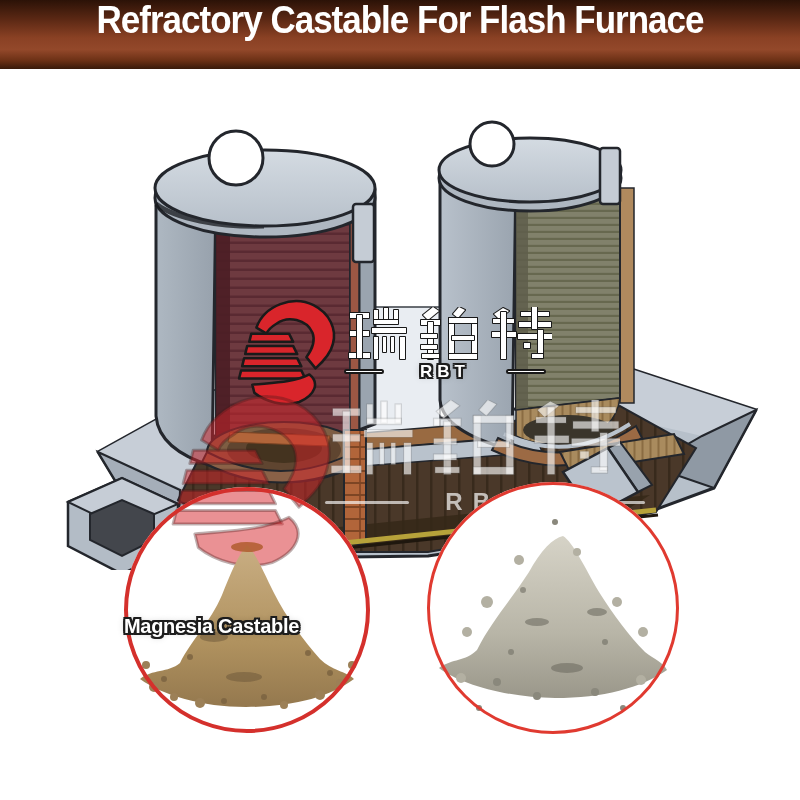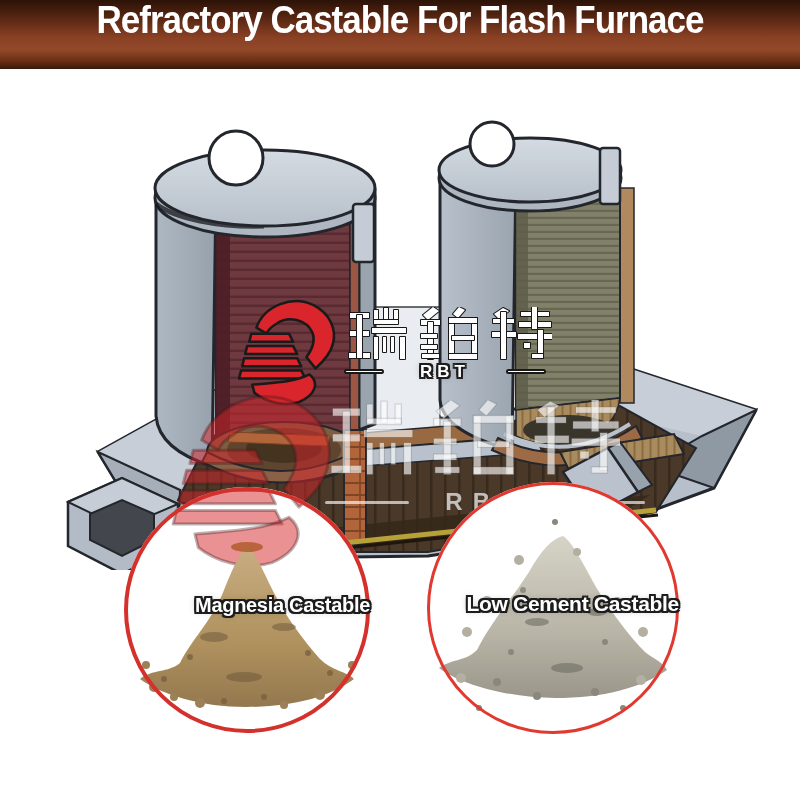--- a/index.html
+++ b/index.html
@@ -27,21 +27,21 @@
   .rbt-bar{height:5px;background:#fff;border:2px solid #191919;border-radius:3px;box-sizing:border-box;}
   .rbt-text{font-size:17px;font-weight:900;letter-spacing:5px;line-height:1;}
   .rbt-row.wm .rbt-bar{height:3px;background:rgba(255,255,255,.65);border:none;border-radius:2px;}
   .rbt-row.wm .rbt-text{color:rgba(255,255,255,.68);font-size:24px;letter-spacing:10px;font-weight:bold;text-shadow:none;}
 
   
   .circle-bg{border-radius:50%;background:#ffffff;}
   .circle-ring{border-radius:50%;background:transparent;box-sizing:border-box;}
   .ring-left{border:4px solid #d4302c;}
   .ring-right{border:3px solid #e03a30;}
-  .product-label{text-align:right;font-size:20px;letter-spacing:-0.3px;}
+  .product-label{text-align:left;font-size:20px;letter-spacing:-0.3px;margin-top:21px;}
   .product-label.right{font-size:21px;}
 
   .sr{position:absolute;width:1px;height:1px;overflow:hidden;clip:rect(0 0 0 0);white-space:nowrap;}
 </style>
 </head>
 <body>
 
 <div class="canvas">
 
   <div class="abs banner">
@@ -310,15 +310,14 @@
         <ellipse cx="170" cy="130" rx="10" ry="4"></ellipse>
       <ellipse cx="140" cy="186" rx="16" ry="5"></ellipse>
         <circle cx="96" cy="108" r="3"></circle>
     </g>
   </svg>
 
   <div class="abs circle-ring ring-left" style="left:124px;top:487px;width:246px;height:246px"></div>
   <div class="abs circle-ring ring-right" style="left:427px;top:482px;width:252px;height:252px"></div>
 
   <div class="abs outlined product-label" style="left:124px;top:594px;width:246px">Magnesia Castable</div>
-  <div class="abs outlined product-label right" style="left:427px;top:592px;width:252px">Low Cement Castable</div>
 
 </div>
 
 </body></html>

